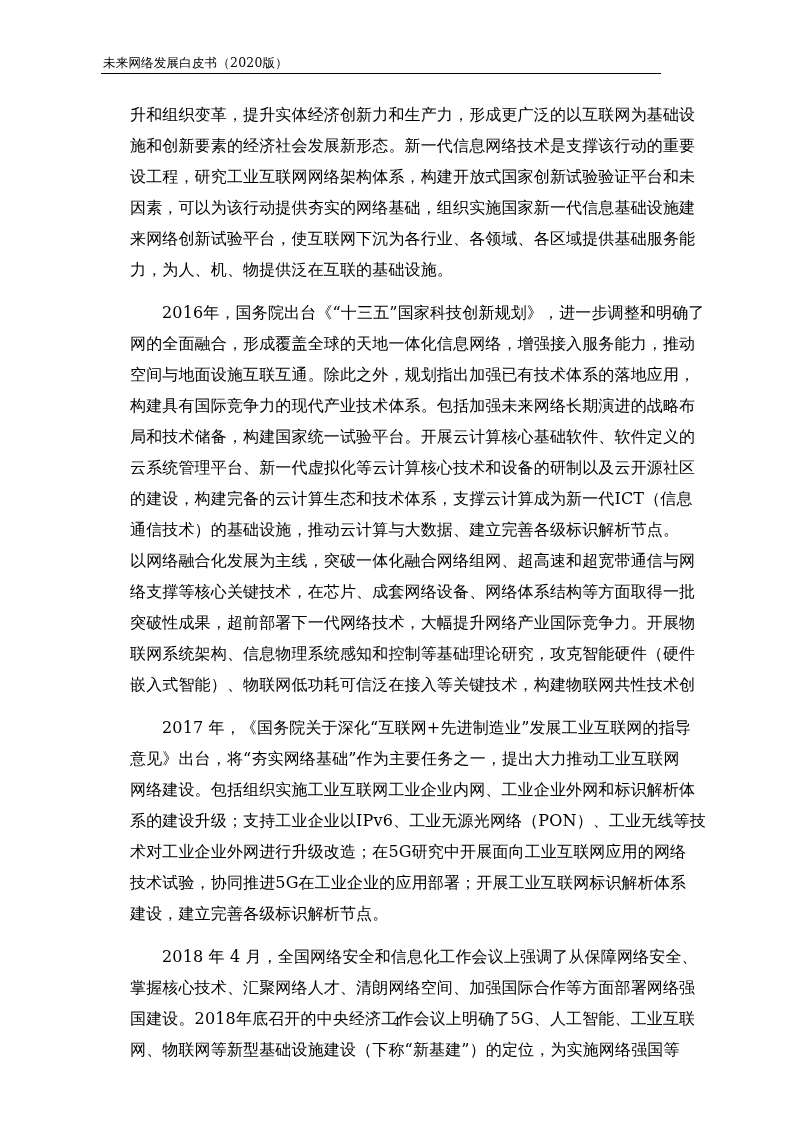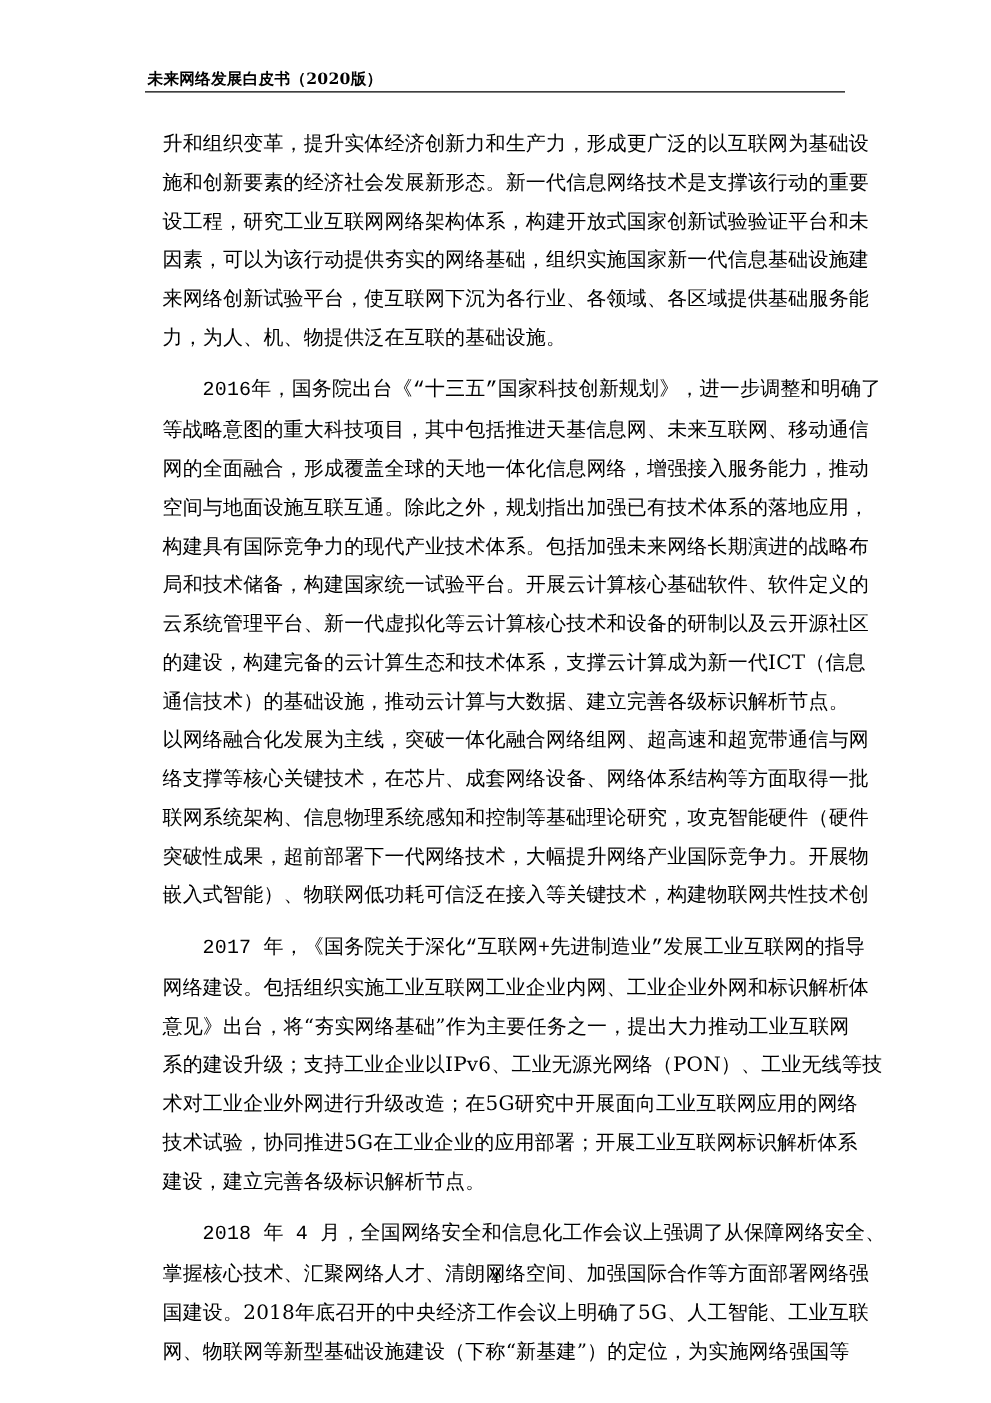--- a/index.html
+++ b/index.html
@@ -10,26 +10,25 @@
     body {
       width: 793px;
       height: 1122px;
       position: relative;
       overflow: hidden;
       font-family: "DejaVu Serif", "Liberation Serif", serif;
       color: #000000;
     }
     .page-header {
       position: absolute;
-      left: 116px;
+      left: 101px;
       top: 54px;
       width: 560px;
       height: 19px;
       border-bottom: 1.5px solid #000000;
-      font-weight: bold;
     }
     .page-header-title {
       position: absolute;
       left: 2px;
       bottom: 3px;
       font-size: 12.5px;
       line-height: 14px;
       letter-spacing: 0.2px;
       white-space: nowrap;
     }
@@ -52,21 +51,20 @@
       white-space: nowrap;
       text-align: justify;
       text-align-last: justify;
       height: 31px;
     }
     .para .line.last {
       text-align-last: left;
     }
     .para .line.indent {
       padding-left: 32px;
-      font-family: Liberation Mono, monospace;
     }
     .page-number {
       position: absolute;
       left: 0;
       width: 793px;
       top: 1015px;
       text-align: center;
       font-size: 12px;
       line-height: 14px;
     }
@@ -84,39 +82,38 @@
     <span class="line">升和组织变革，提升实体经济创新力和生产力，形成更广泛的以互联网为基础设</span>
     <span class="line">施和创新要素的经济社会发展新形态。新一代信息网络技术是支撑该行动的重要</span>
     <span class="line">设工程，研究工业互联网网络架构体系，构建开放式国家创新试验验证平台和未</span>
     <span class="line">因素，可以为该行动提供夯实的网络基础，组织实施国家新一代信息基础设施建</span>
     <span class="line">来网络创新试验平台，使互联网下沉为各行业、各领域、各区域提供基础服务能</span>
     <span class="line last">力，为人、机、物提供泛在互联的基础设施。</span>
   </div>
 
   <div class="para">
     <span class="line indent">2016年，国务院出台《“十三五”国家科技创新规划》，进一步调整和明确了</span>
-    <span class="line">等战略意图的重大科技项目，其中包括推进天基信息网、未来互联网、移动通信</span>
     <span class="line">网的全面融合，形成覆盖全球的天地一体化信息网络，增强接入服务能力，推动</span>
     <span class="line">空间与地面设施互联互通。除此之外，规划指出加强已有技术体系的落地应用，</span>
     <span class="line">构建具有国际竞争力的现代产业技术体系。包括加强未来网络长期演进的战略布</span>
     <span class="line">局和技术储备，构建国家统一试验平台。开展云计算核心基础软件、软件定义的</span>
     <span class="line">云系统管理平台、新一代虚拟化等云计算核心技术和设备的研制以及云开源社区</span>
     <span class="line">的建设，构建完备的云计算生态和技术体系，支撑云计算成为新一代ICT（信息</span>
     <span class="line">通信技术）的基础设施，推动云计算与大数据、建立完善各级标识解析节点。</span>
     <span class="line">以网络融合化发展为主线，突破一体化融合网络组网、超高速和超宽带通信与网</span>
     <span class="line">络支撑等核心关键技术，在芯片、成套网络设备、网络体系结构等方面取得一批</span>
+    <span class="line">突破性成果，超前部署下一代网络技术，大幅提升网络产业国际竞争力。开展物</span>
     <span class="line">联网系统架构、信息物理系统感知和控制等基础理论研究，攻克智能硬件（硬件</span>
-    <span class="line">突破性成果，超前部署下一代网络技术，大幅提升网络产业国际竞争力。开展物</span>
     <span class="line">嵌入式智能）、物联网低功耗可信泛在接入等关键技术，构建物联网共性技术创</span>
   </div>
 
   <div class="para">
     <span class="line indent">2017 年，《国务院关于深化“互联网+先进制造业”发展工业互联网的指导</span>
+    <span class="line">意见》出台，将“夯实网络基础”作为主要任务之一，提出大力推动工业互联网</span>
     <span class="line">网络建设。包括组织实施工业互联网工业企业内网、工业企业外网和标识解析体</span>
-    <span class="line">意见》出台，将“夯实网络基础”作为主要任务之一，提出大力推动工业互联网</span>
     <span class="line">系的建设升级；支持工业企业以IPv6、工业无源光网络（PON）、工业无线等技</span>
     <span class="line">术对工业企业外网进行升级改造；在5G研究中开展面向工业互联网应用的网络</span>
     <span class="line">技术试验，协同推进5G在工业企业的应用部署；开展工业互联网标识解析体系</span>
     <span class="line last">建设，建立完善各级标识解析节点。</span>
   </div>
 
   <div class="para">
     <span class="line indent">2018 年 4 月，全国网络安全和信息化工作会议上强调了从保障网络安全、</span>
     <span class="line">掌握核心技术、汇聚网络人才、清朗网络空间、加强国际合作等方面部署网络强</span>
     <span class="line">国建设。2018年底召开的中央经济工作会议上明确了5G、人工智能、工业互联</span>

